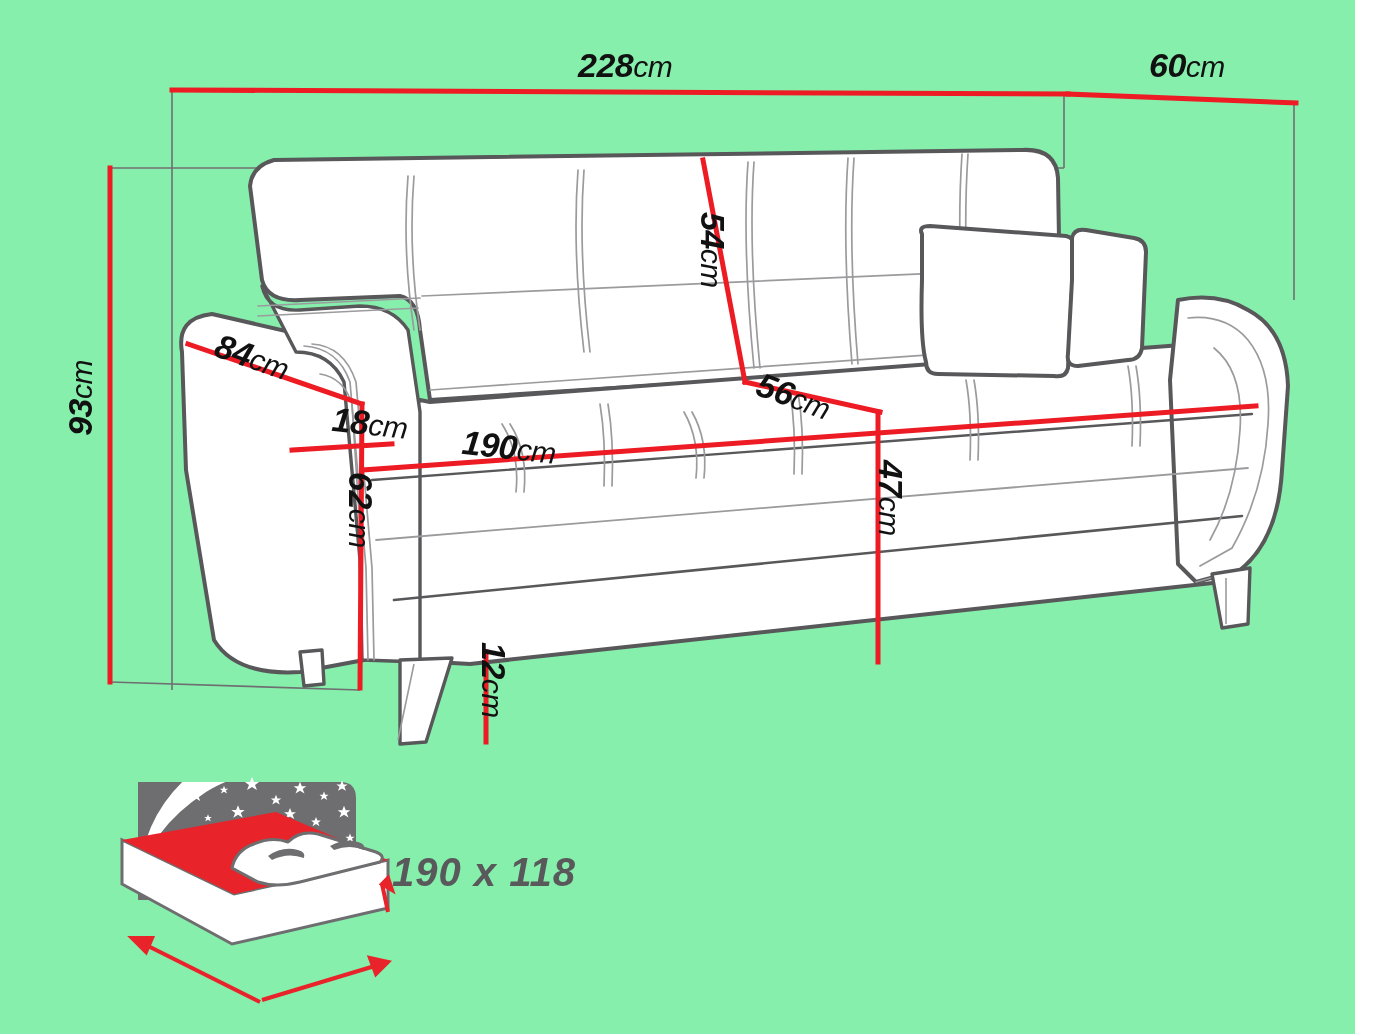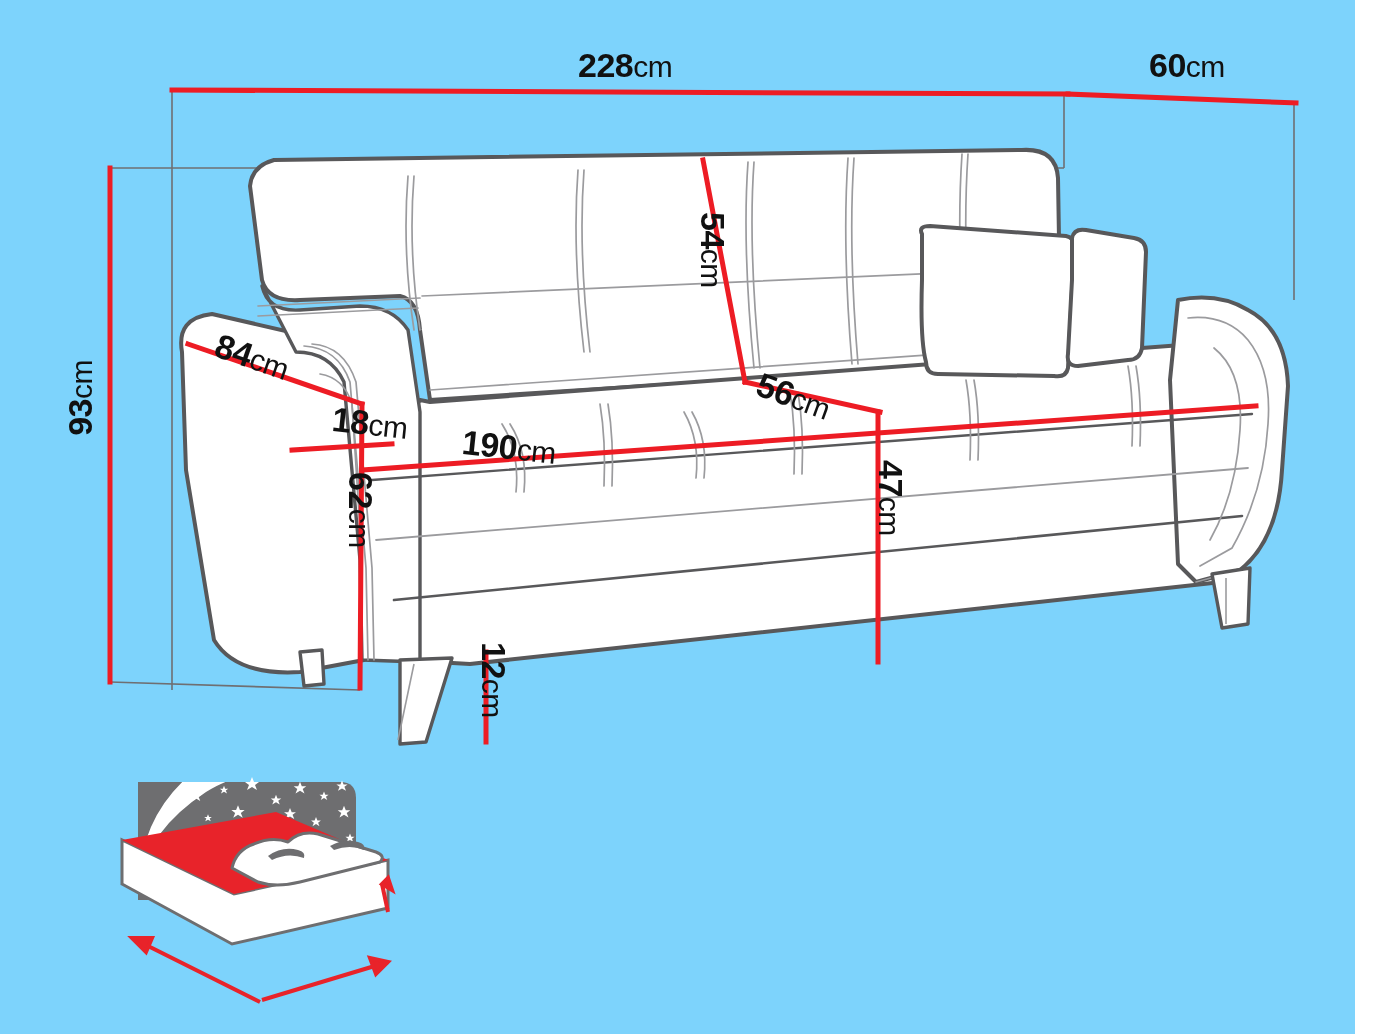--- a/index.html
+++ b/index.html
@@ -11,21 +11,22 @@
     width: 1379px;
     height: 1034px;
     font-family: "Liberation Sans", sans-serif;
     overflow: hidden;
     position: relative;
   }
   #stage {
     position: relative;
     width: 1355px;
     height: 1034px;
-    background: #7dd3fc;
+    background: #86efac;
+    font-style: italic;
   }
   svg.drawing {
     position: absolute;
     top: 0;
     left: 0;
     width: 1379px;
     height: 1034px;
     display: block;
   }
   .dimlabel {
@@ -407,14 +408,15 @@
   </div>
 
   <div class="dimlabel" style="left:378px; top:472px; transform-origin:left top; transform:rotate(90deg);">
     <span class="num">62</span><span class="unit">cm</span>
   </div>
 
   <div class="dimlabel" style="left:511px; top:642px; transform-origin:left top; transform:rotate(90deg);">
     <span class="num">12</span><span class="unit">cm</span>
   </div>
 
+  <div class="bedlabel" style="left:392px; top:852px;">190 x 118</div>
 
 </div>
 
 </body></html>

